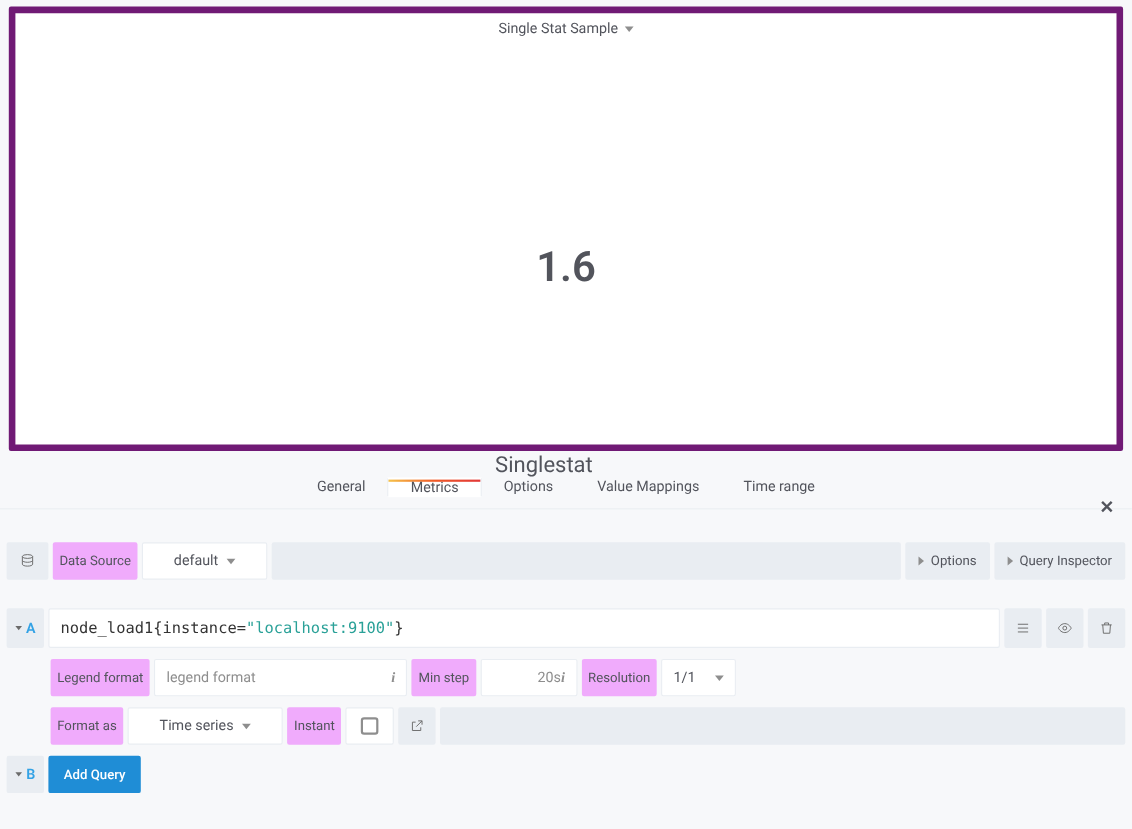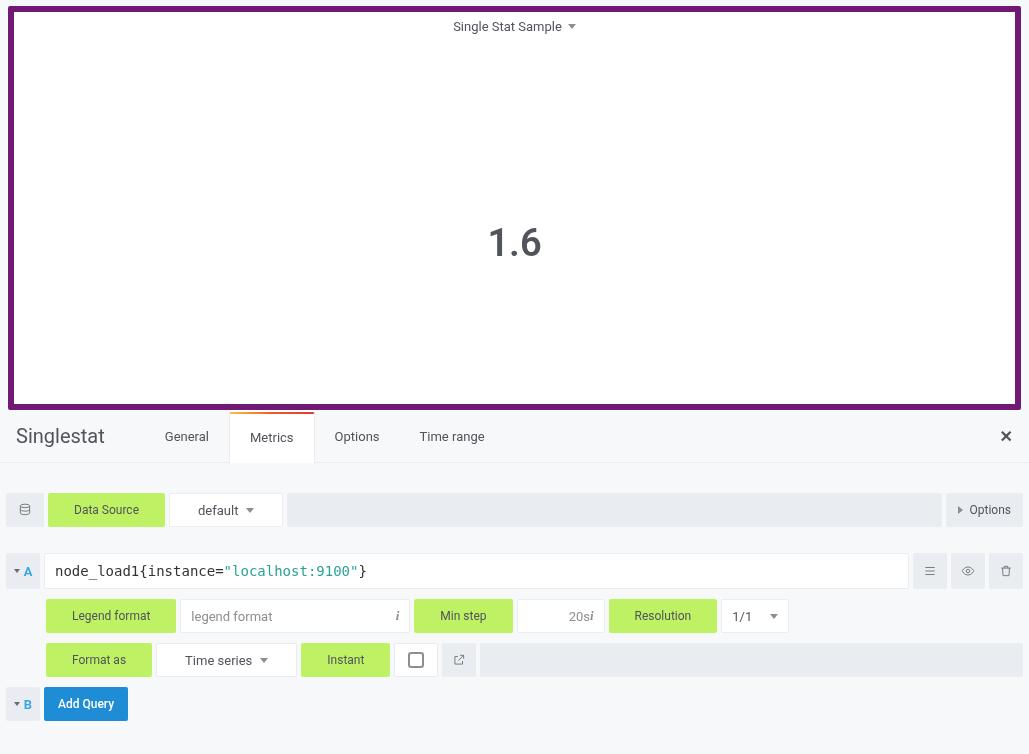--- a/index.html
+++ b/index.html
@@ -52,20 +52,21 @@
   }
 
   
   .tabbar {
     height: 52px;
     display: flex;
     align-items: center;
     padding: 0 16px;
     position: relative;
     background: #f7f8fa;
+    flex-direction: column;
   }
   .tab-title {
     font-size: 20px;
     font-weight: 400;
     color: #52545c;
     margin-right: 40px;
   }
   .tabs {
     display: flex;
     gap: 0;
@@ -121,22 +122,22 @@
   }
   .gf-cell {
     background: #e9edf2;
     border-radius: 2px;
     display: flex;
     align-items: center;
     justify-content: center;
     color: #52545c;
   }
   .gf-label {
-    background: #bef264;
-    padding: 0 26px;
+    background: #f0abfc;
+    padding: 0 6px;
     display: flex;
     align-items: center;
     color: #52545c;
     border-radius: 2px;
     font-size: 12px;
     text-align: right;
   }
   .gf-icon-cell { width: 38px; }
   .gf-select-white {
     background: #fff;
@@ -290,20 +291,23 @@
     <div class="tab">
         <span>General</span>
       </div>
     <div class="tab active">
         <span>Metrics</span>
       </div>
     <div class="tab">
         <span>Options</span>
       </div>
     <div class="tab">
+        <span>Value Mappings</span>
+      </div>
+    <div class="tab">
         <span>Time range</span>
       </div>
   </div>
   <div class="close-x">✕</div>
 </div>
 
 <div class="editor">
 
   <div class="ds-row">
     <div class="gf-cell gf-icon-cell">
@@ -315,20 +319,24 @@
     </div>
     <div class="gf-label">Data Source</div>
     <div class="gf-select-white">
       <span>default</span>
       <span class="caret-down"></span>
     </div>
     <div class="gf-cell gf-grow"></div>
     <div class="gf-btn">
       <span class="tri-right"></span>
       <span>Options</span>
+    </div>
+    <div class="gf-btn">
+      <span class="tri-right"></span>
+      <span>Query Inspector</span>
     </div>
   </div>
 
   <div class="query-block">
     <div class="query-row">
       <div class="query-letter-cell">
         <span class="caret-down-sm"></span>
         <span class="letter-a">A</span>
       </div>
       <div class="query-input">

